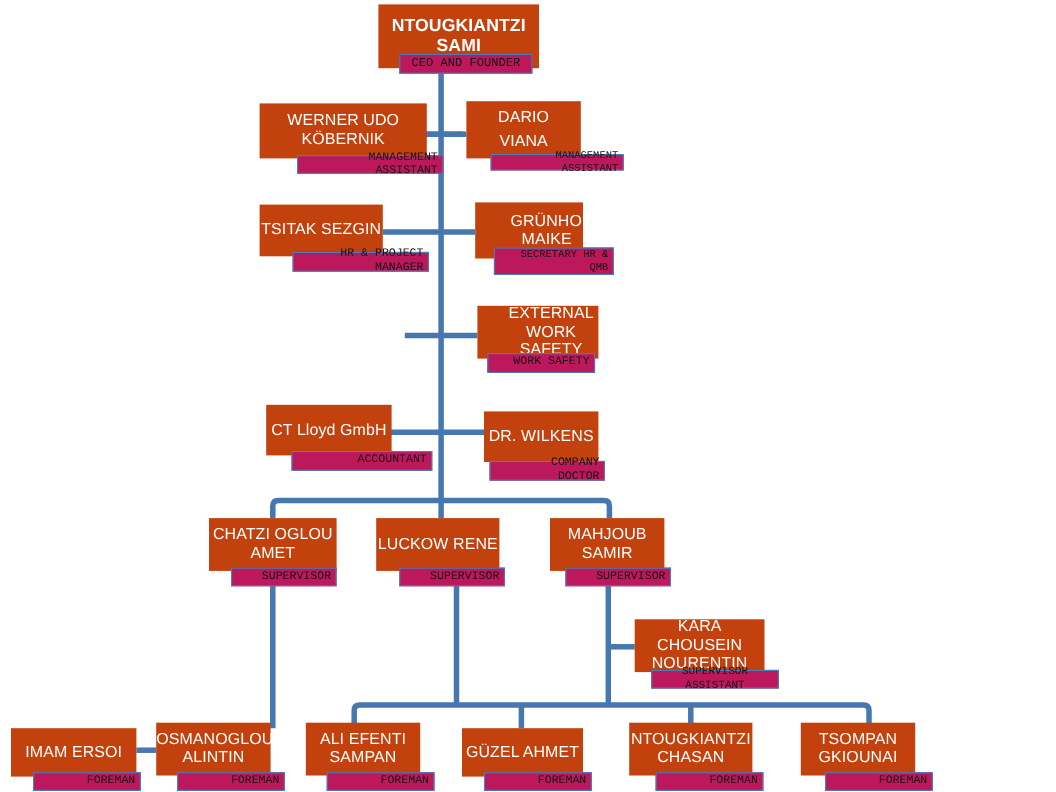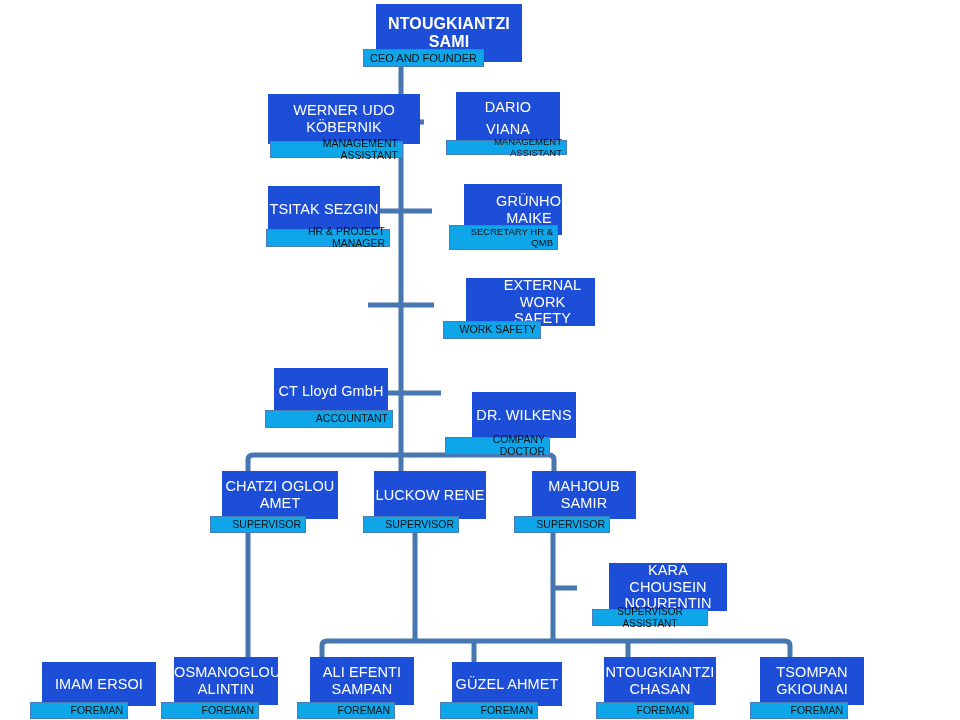--- a/index.html
+++ b/index.html
@@ -29,54 +29,54 @@
   }
   
   .node {
     position: absolute;
     z-index: 3;
   }
   .box {
     position: absolute;
     left: 0;
     top: 0;
-    background: #1d4ed8;
+    background: #c2410c;
     color: #ffffff;
     box-sizing: border-box;
     display: flex;
     flex-direction: column;
     align-items: flex-end;
     justify-content: center;
     text-align: center;
     line-height: 1.15;
     font-weight: normal;
     letter-spacing: 0.1px;
     overflow: visible;
-    margin-left: 32px;
   }
   .box .nm {
     display: block;
     width: 100%;
     white-space: pre-line;
   }
   .tag {
     position: absolute;
-    background: #0ea5e9;
+    background: #be185d;
     border: 1.6px solid #4a7ebb;
     color: #111111;
     box-sizing: border-box;
     font-size: 10.5px;
     line-height: 1.12;
     text-align: right;
     padding: 1px 4px 1px 4px;
     white-space: pre-line;
     z-index: 4;
     display: flex;
     align-items: center;
     justify-content: flex-end;
+    font-family: Liberation Mono, monospace;
   }
   .tag.center { justify-content: center; text-align: center; }
   .tag.two { align-items: flex-start; }
   
   .root .box { font-weight: bold; font-size: 16px; }
 </style>
 </head>
 <body>
 
 <div id="chart">
@@ -152,35 +152,35 @@
     <div class="box" style="width:98px; height:51px; font-size:14.5px;padding-left:32px;">
       <span class="nm">GRÜNHOLZ
 MAIKE</span>
     </div>
     <div class="tag two" style="left:17px; top:41px; width:109px; height:25px; font-size:9.5px;">SECRETARY HR &amp;
 QMB</div>
   </div>
 
 
   <div class="node" style="left:434px; top:278px; width:110px; height:48px;">
-    <div class="box" style="width:129px; height:48px; font-size:14.5px;padding-left:24px;">
+    <div class="box" style="width:110px; height:48px; font-size:14.5px;padding-left:24px;">
       <span class="nm">EXTERNAL
 WORK SAFETY</span>
     </div>
     <div class="tag" style="left:9px; top:43px; width:98px; height:18px;">WORK SAFETY</div>
   </div>
 
   <div class="node" style="left:242px; top:368px; width:114px; height:46px;">
     <div class="box" style="width:114px; height:46px; font-size:14.5px;">
       <span class="nm">CT Lloyd GmbH</span>
     </div>
     <div class="tag" style="left:23px; top:42px; width:128px; height:18px;">ACCOUNTANT</div>
   </div>
 
-  <div class="node" style="left:440px; top:392px; width:104px; height:46px;">
+  <div class="node" style="left:440px; top:374px; width:104px; height:46px;">
     <div class="box" style="width:104px; height:46px; font-size:14.5px;">
       <span class="nm">DR. WILKENS</span>
     </div>
     <div class="tag" style="left:5px; top:45px; width:105px; height:18px;padding-left:26px;">COMPANY DOCTOR</div>
   </div>
 
   <div class="node" style="left:190px; top:471px; width:116px; height:48px;">
     <div class="box" style="width:116px; height:48px; font-size:14.5px;">
       <span class="nm">CHATZI OGLOU
 AMET</span>

